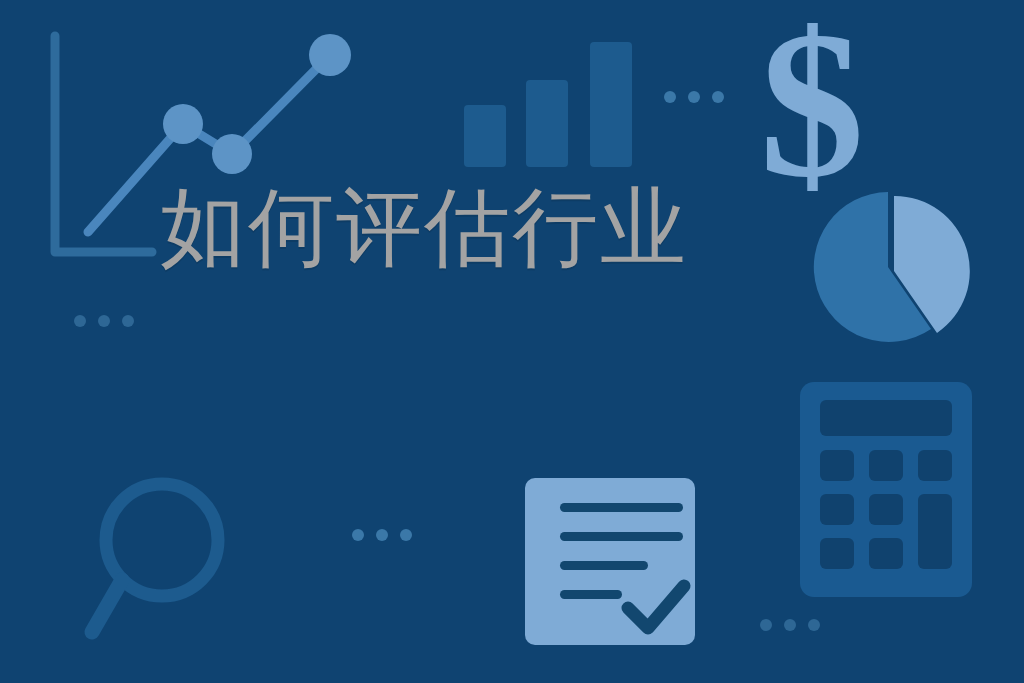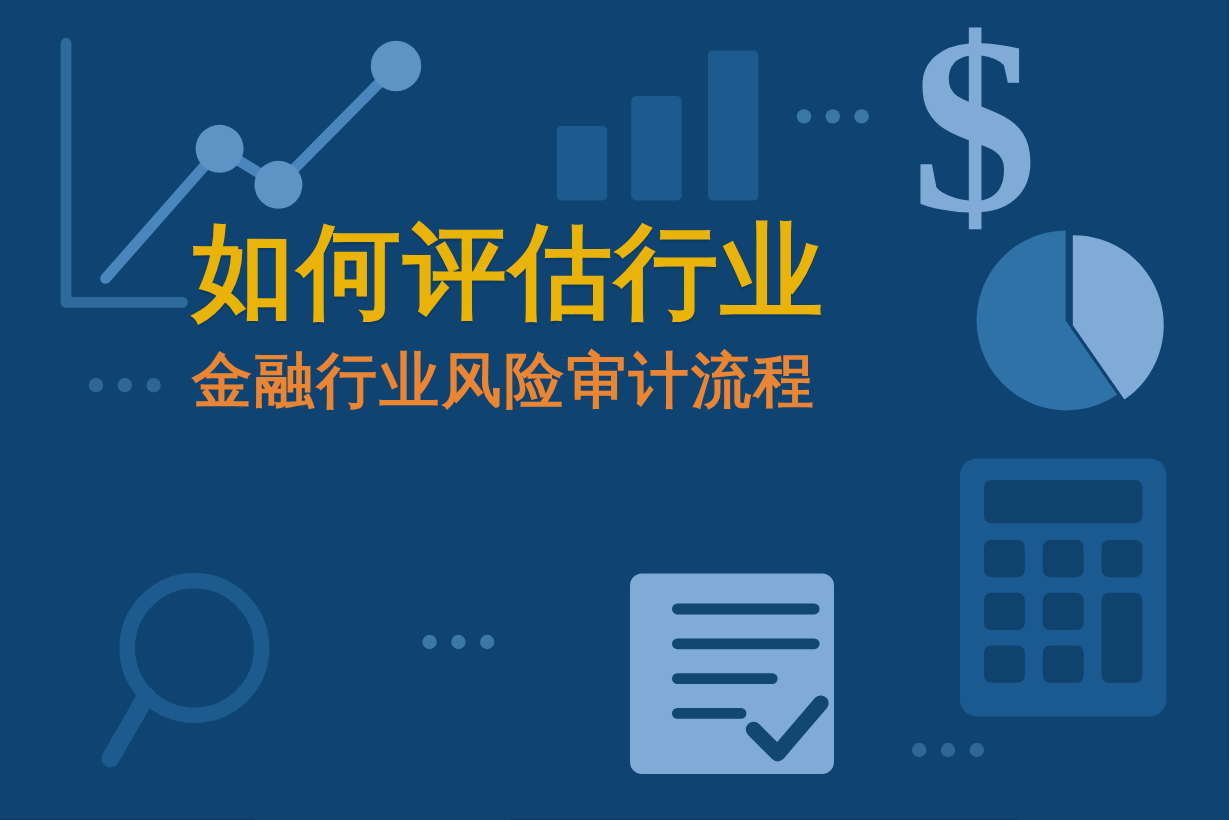--- a/index.html
+++ b/index.html
@@ -25,22 +25,22 @@
   .title-block {
     position: absolute;
     left: 160px;
     top: 178px;
     width: 700px;
     z-index: 5;
   }
   .title-line {
     font-size: 86px;
     line-height: 98px;
-    font-weight: 700;
-    color: #eab308;
+    font-weight: 400;
+    color: #a3a3a3;
     letter-spacing: 2px;
     white-space: nowrap;
     text-shadow: 0 2px 0 rgba(0,0,0,0.10);
   }
   .subtitle-line {
     margin-top: 12px;
     font-size: 50px;
     line-height: 58px;
     font-weight: 700;
     color: #ea8534;
@@ -141,16 +141,15 @@
   </div>
 
   <div class="deco dots" style="left:760px; top:619px;">
     <i></i>
     <i></i>
     <i></i>
   </div>
 
   <div class="title-block">
     <div class="title-line">如何评估行业</div>
-    <div class="subtitle-line">金融行业风险审计流程</div>
   </div>
 
 </div>
 
 </body></html>

